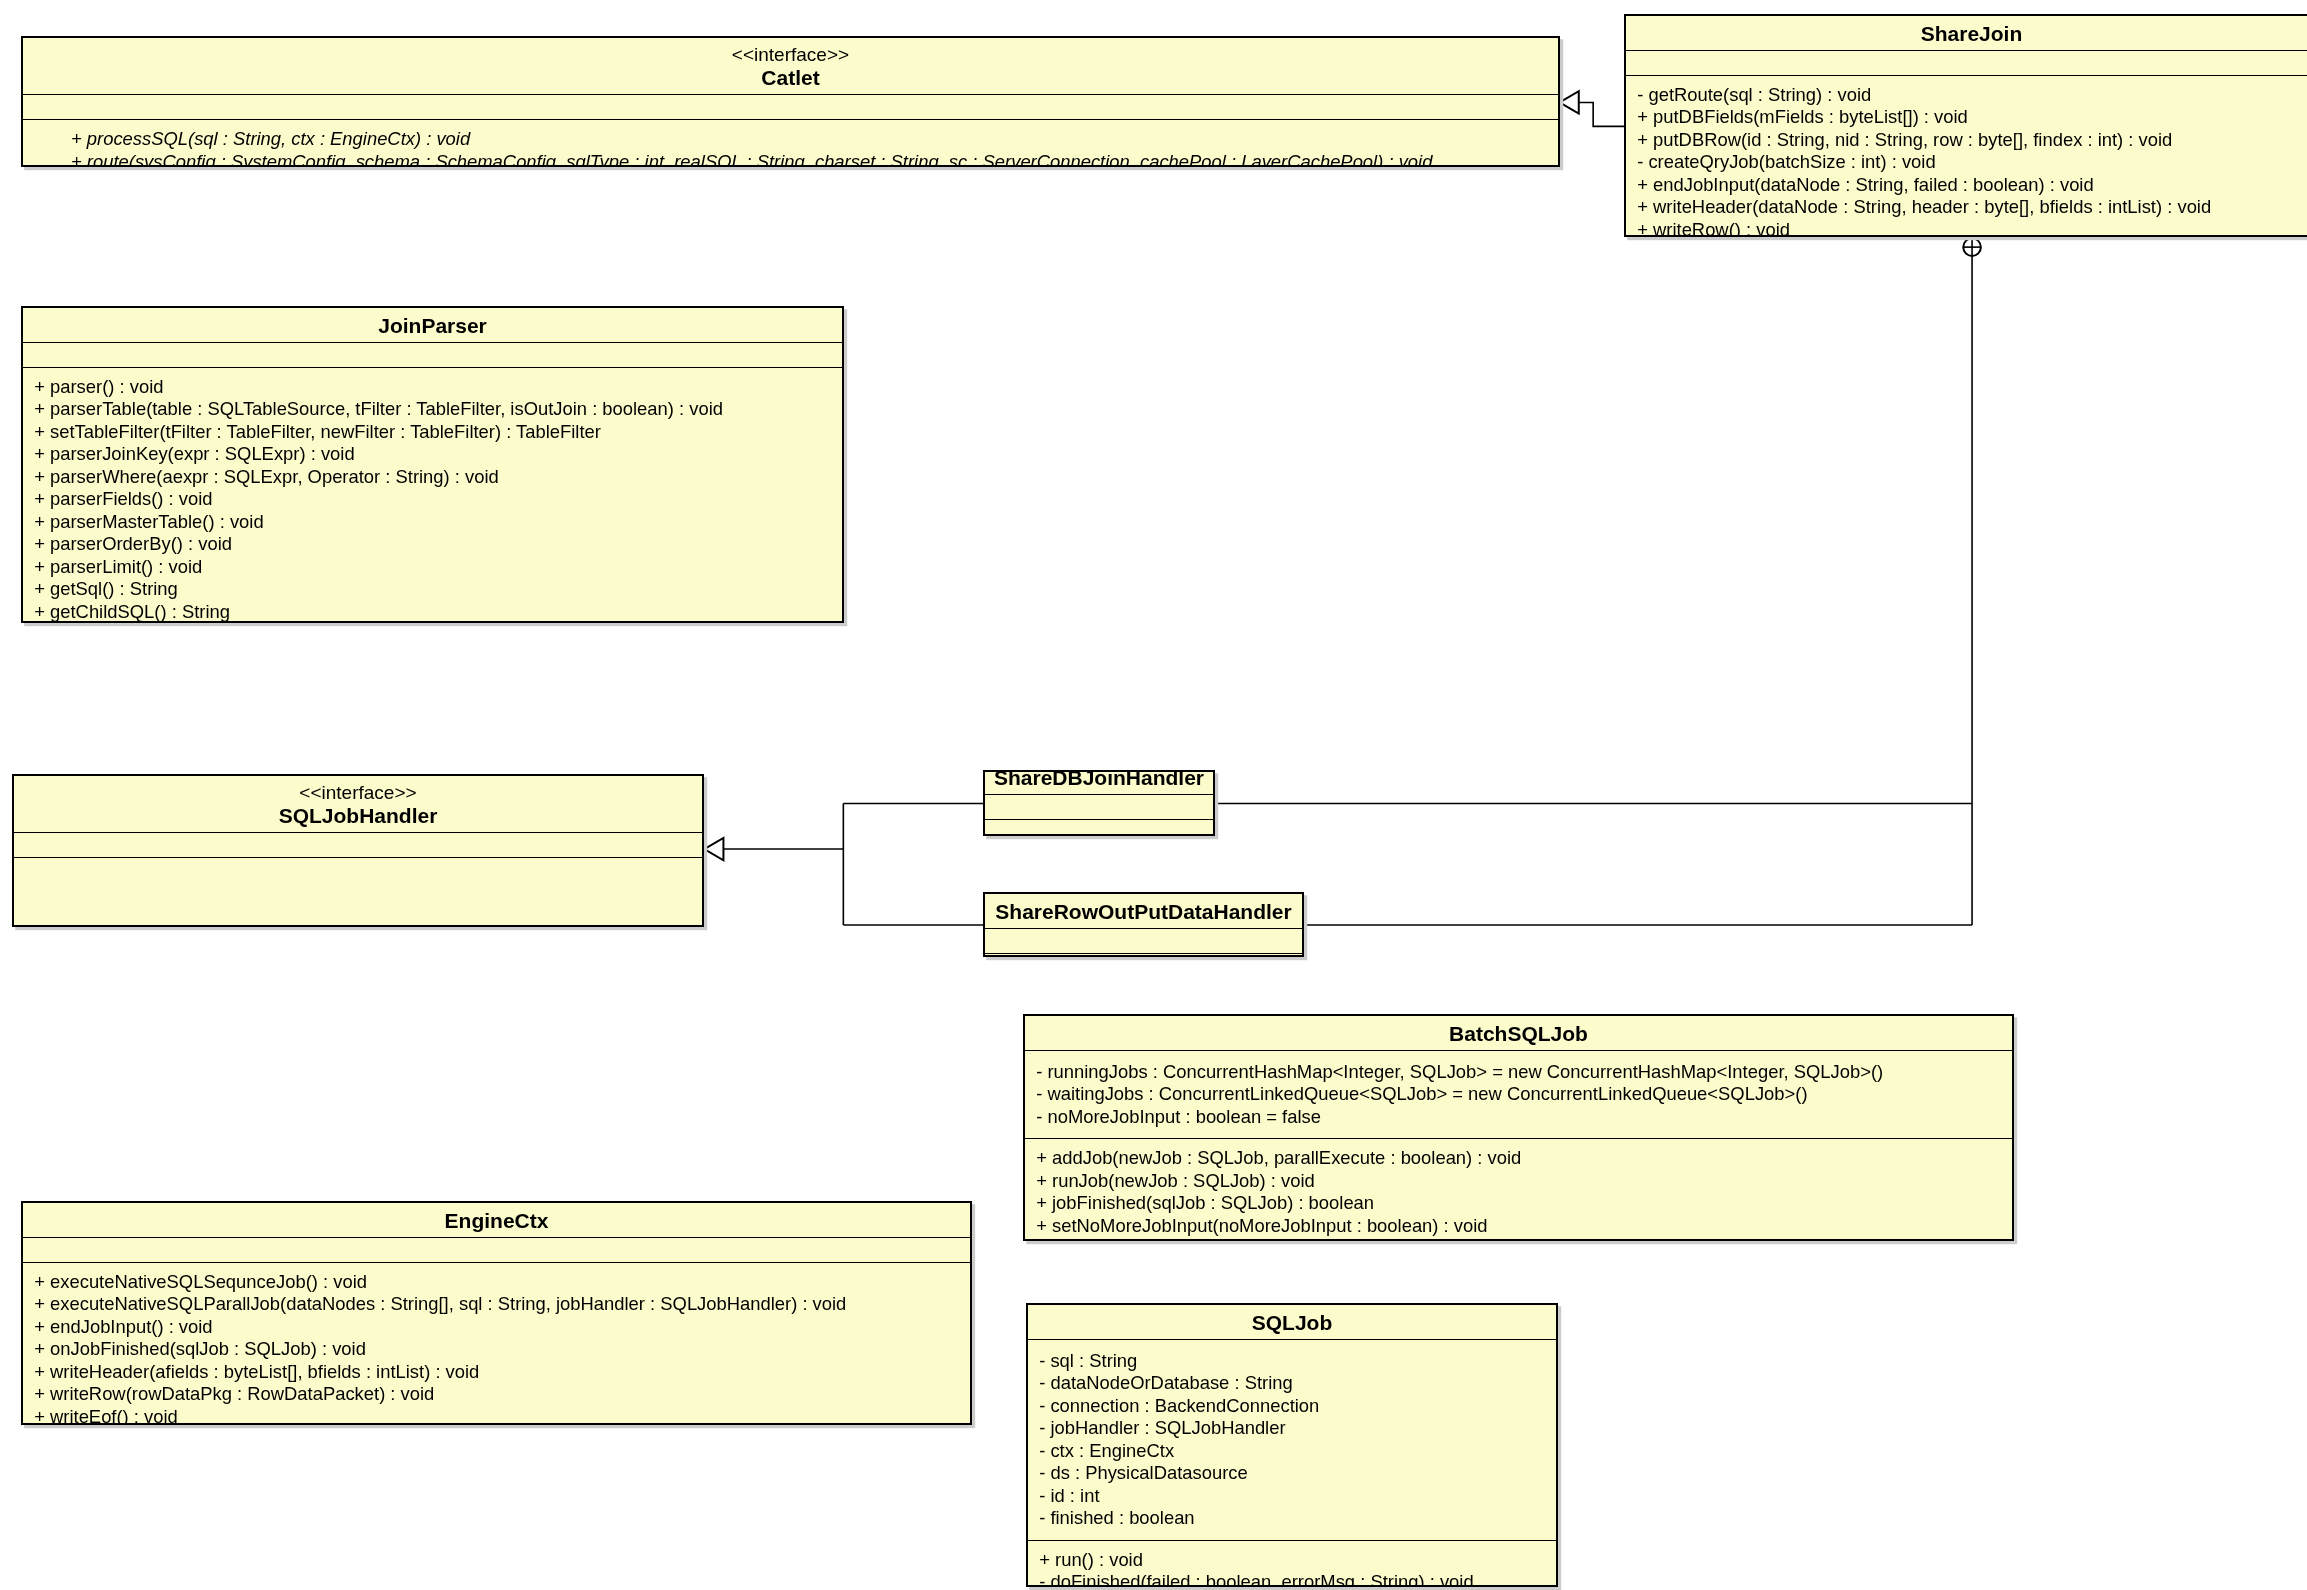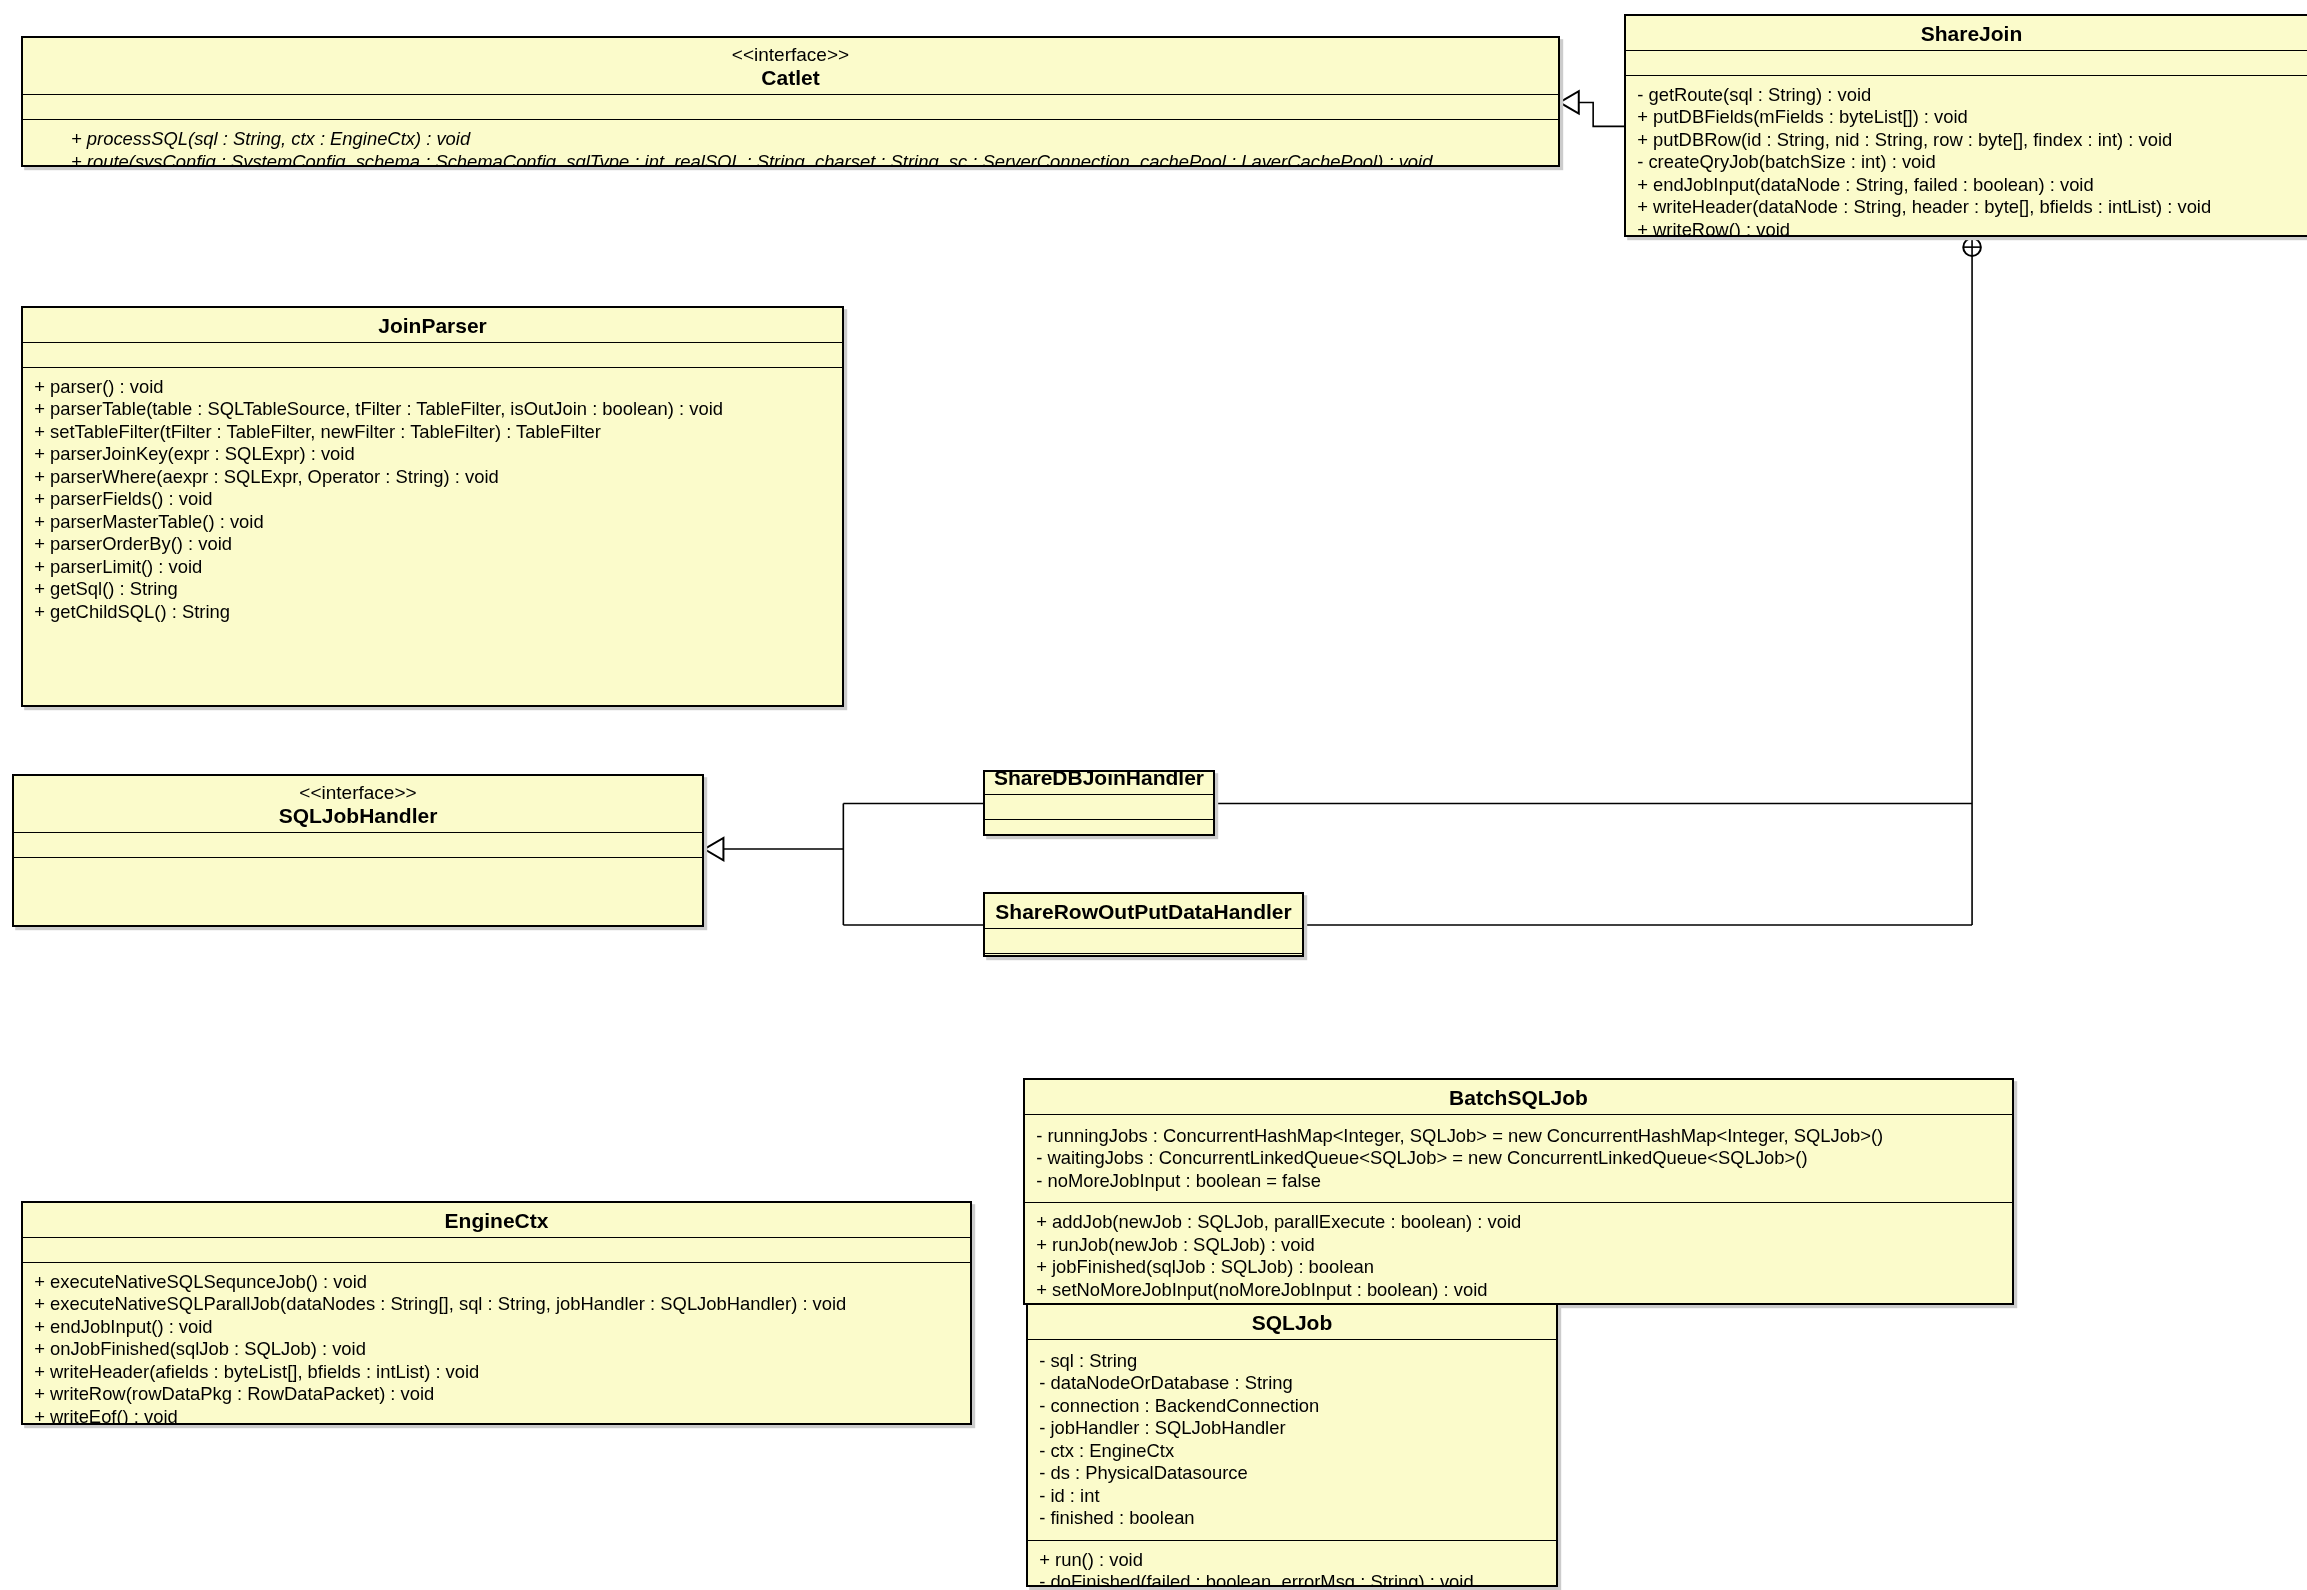--- a/index.html
+++ b/index.html
@@ -100,21 +100,21 @@
             <div class="member">- createQryJob(batchSize : int) : void</div>
 
             <div class="member">+ endJobInput(dataNode : String, failed : boolean) : void</div>
 
             <div class="member">+ writeHeader(dataNode : String, header : byte[], bfields : intList) : void</div>
 
             <div class="member">+ writeRow() : void</div>
           </div>
       </div>
 
-      <div class="uml-class" style="left: 21px; top: 306px; width: 823px; height: 401px;">
+      <div class="uml-class" style="left: 21px; top: 306px; width: 823px; height: 317px;">
         <div class="uml-title">
 
           <div class="cls-name">JoinParser</div>
         </div>
         <div class="uml-attrs">
           
         </div>
         <div class="uml-methods">
 
             <div class="member">+ parser() : void</div>
@@ -170,21 +170,21 @@
           <div class="cls-name">ShareRowOutPutDataHandler</div>
         </div>
         <div class="uml-attrs">
           
         </div>
         <div class="uml-methods">
           
         </div>
       </div>
 
-      <div class="uml-class" style="left: 1023px; top: 1078px; width: 991px; height: 227px; justify-content: center;">
+      <div class="uml-class" style="left: 1023px; top: 1014px; width: 991px; height: 227px; justify-content: center;">
         <div class="uml-title">
 
           <div class="cls-name">BatchSQLJob</div>
         </div>
         <div class="uml-attrs">
 
             <div class="member">- runningJobs : ConcurrentHashMap&lt;Integer, SQLJob&gt; = new ConcurrentHashMap&lt;Integer, SQLJob&gt;()</div>
 
             <div class="member">- waitingJobs : ConcurrentLinkedQueue&lt;SQLJob&gt; = new ConcurrentLinkedQueue&lt;SQLJob&gt;()</div>
 

